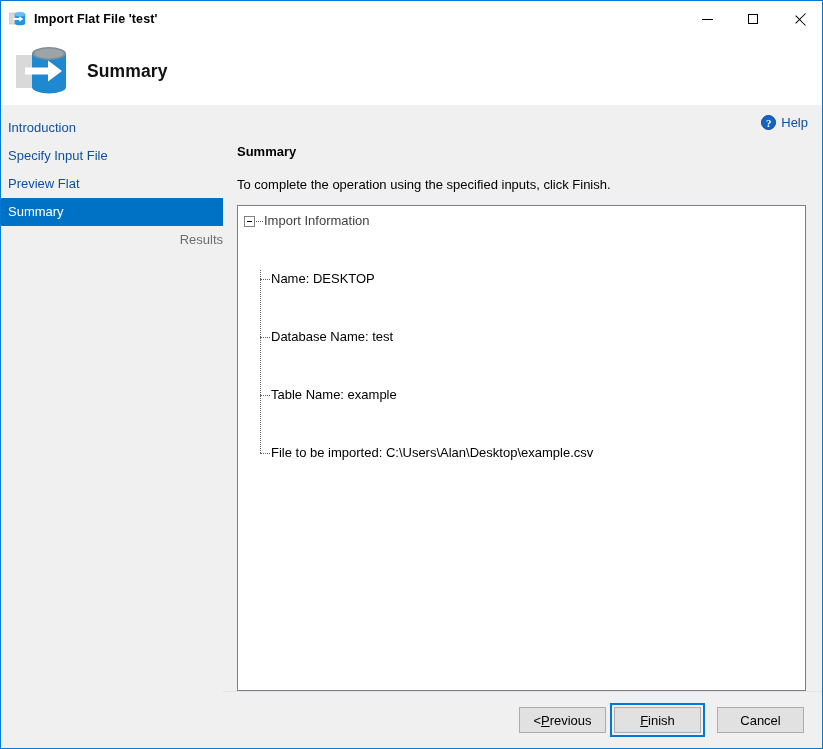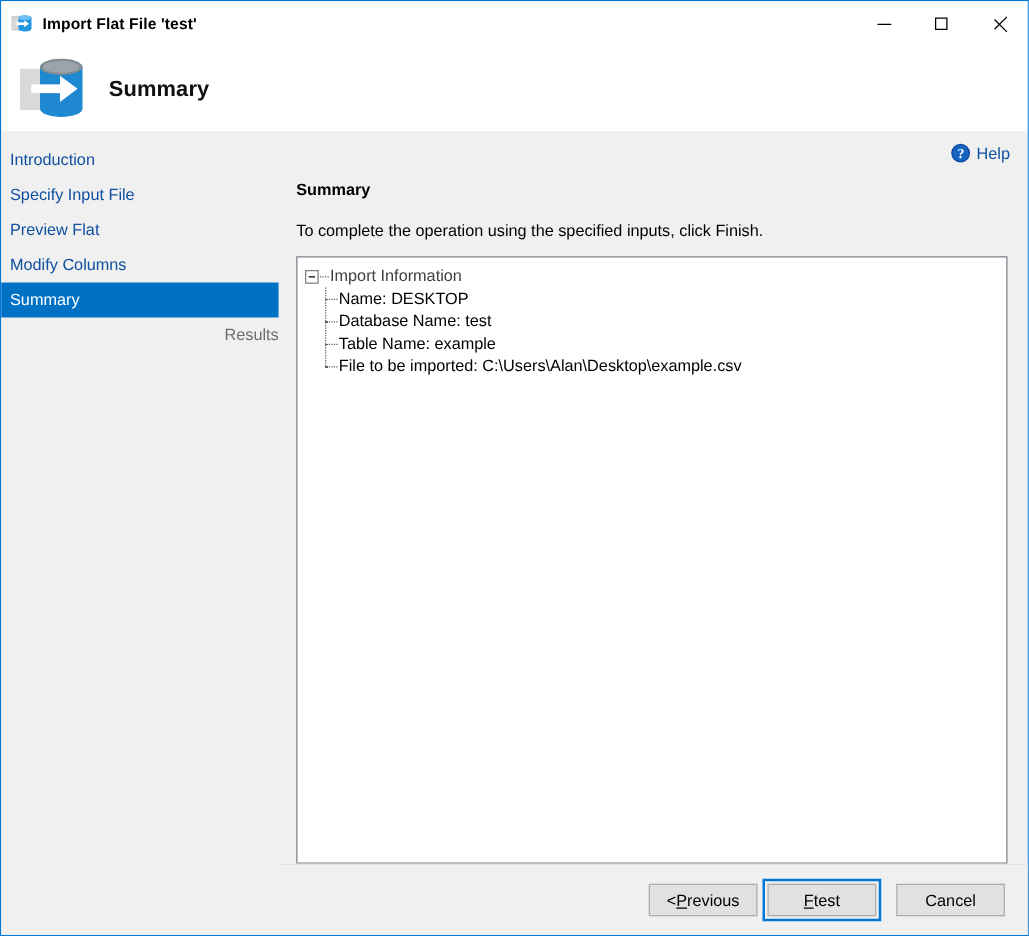--- a/index.html
+++ b/index.html
@@ -269,20 +269,21 @@
     border-left: 1px dotted #606060;
   }
   .tree-child {
     display: flex;
     align-items: flex-start;
     font-size: 13px;
     color: #000000;
     line-height: 18px;
     white-space: nowrap;
     padding-left: 5px;
+    margin-top: 40px;
   }
   .tree-child .tree-dash {
     width: 11px;
   }
   .tree-child .tree-dash::before {
     left: 0px;
     width: 10px;
   }
 
   
@@ -376,21 +377,20 @@
     </div>
     <div class="header-title">Summary</div>
   </div>
 
   <div class="body-row">
 
     <div class="sidebar">
       <div class="nav-item">Introduction</div>
       <div class="nav-item">Specify Input File</div>
       <div class="nav-item">Preview Flat</div>
-      <div class="nav-item">Modify Columns</div>
       <div class="nav-item selected">Summary</div>
       <div class="nav-item disabled">Results</div>
     </div>
 
     <div class="content">
 
       <div class="help-row">
         <a class="help-link" href="#">
           <span class="help-icon">?</span>
           <span>Help</span>
@@ -430,21 +430,21 @@
         <div class="btn-wrap">
           <button class="btn">
               <span>&lt; </span>
               <span class="accel">P</span>
               <span>revious</span>
             </button>
         </div>
         <div class="btn-wrap focused">
           <button class="btn">
               <span class="accel">F</span>
-              <span>test</span>
+              <span>inish</span>
             </button>
         </div>
         <div class="btn-wrap">
           <button class="btn">
               <span>Cancel</span>
             </button>
         </div>
       </div>
 
     </div>

